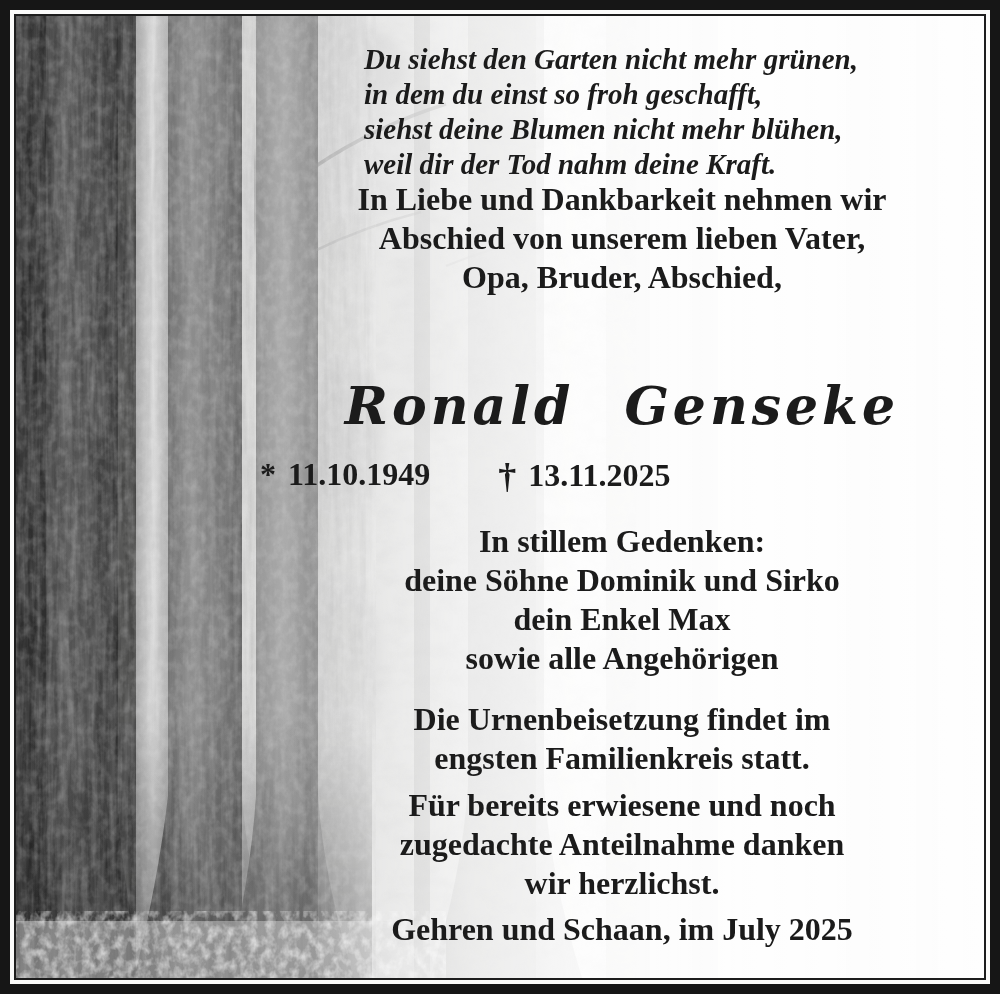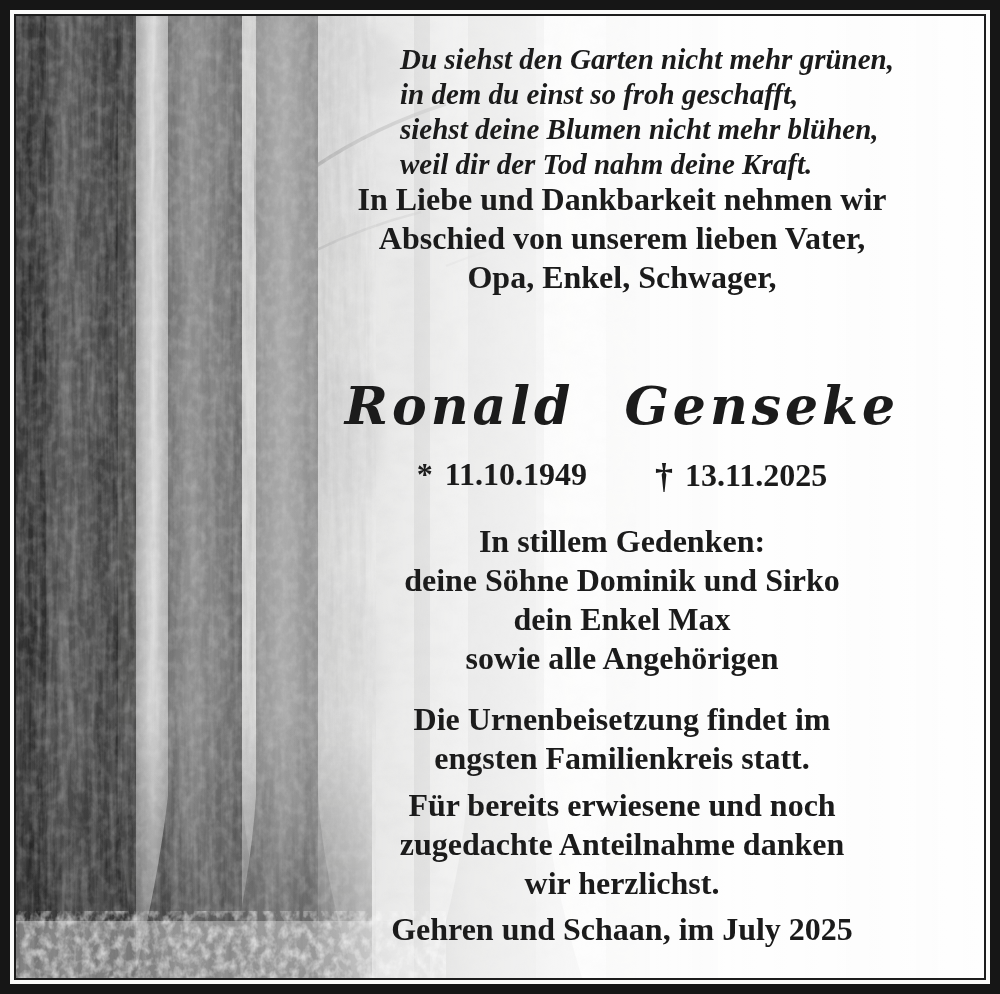--- a/index.html
+++ b/index.html
@@ -2,26 +2,26 @@
 <html><head>
 <meta charset="utf-8">
 <style>
   html,body{margin:0;padding:0;background:#ffffff;}
   body{width:1000px;height:994px;position:relative;font-family:"Liberation Serif",serif;}
   .frame-outer{position:absolute;inset:0;background:#161616;padding:10px;box-sizing:border-box;}
   .frame-white{width:100%;height:100%;background:#fbfbfa;padding:4px;box-sizing:border-box;}
   .frame-inner{width:100%;height:100%;border:2px solid #1d1d1d;box-sizing:border-box;position:relative;background:#f0f0ef;overflow:hidden;}
   .forest{position:absolute;inset:0;width:100%;height:100%;display:block;}
   .text-layer{position:absolute;inset:0;color:#1b1b1b;}
-  .poem{position:absolute;left:348px;top:26px;font-size:29px;line-height:35px;font-weight:bold;font-style:italic;white-space:nowrap;margin-left:36px;}
+  .poem{position:absolute;left:348px;top:26px;font-size:29px;line-height:35px;font-weight:bold;font-style:italic;white-space:nowrap;}
   .cblock{position:absolute;left:244px;right:0;text-align:center;font-weight:bold;white-space:nowrap;}
   .intro{top:164px;font-size:32px;line-height:39px;}
   .name-block{top:348px;}
   .deceased-name{font-family:"DejaVu Serif",serif;font-size:52px;line-height:84px;font-weight:bold;font-style:italic;letter-spacing:4px;word-spacing:28px;margin:0;}
-  .dates{top:438px;font-size:32px;line-height:40px;display:flex;justify-content:center;gap:68px;}
+  .dates{top:438px;font-size:32px;line-height:40px;display:flex;gap:68px;}
   .date-group{white-space:nowrap;}
   .date-symbol{display:inline-block;margin-right:12px;}
   .death .date-symbol{font-size:36px;position:relative;top:2px;}
   .remembrance{top:506px;font-size:32px;line-height:39px;}
   .funeral{top:684px;font-size:32px;line-height:39px;}
   .thanks{top:770px;font-size:32px;line-height:39px;}
   .closing{top:894px;font-size:32px;line-height:38px;}
 </style>
 </head>
 <body>
@@ -138,21 +138,21 @@
         <div class="poem">
           <div>Du siehst den Garten nicht mehr grünen,</div>
           <div>in dem du einst so froh geschafft,</div>
           <div>siehst deine Blumen nicht mehr blühen,</div>
           <div>weil dir der Tod nahm deine Kraft.</div>
         </div>
 
         <div class="cblock intro">
           <div>In Liebe und Dankbarkeit nehmen wir</div>
           <div>Abschied von unserem lieben Vater,</div>
-          <div>Opa, Enkel, Schwager,</div>
+          <div>Opa, Bruder, Abschied,</div>
         </div>
 
         <div class="cblock name-block">
           <h1 class="deceased-name">Ronald Genseke</h1>
         </div>
 
         <div class="cblock dates">
           <span class="date-group birth">
             <span class="date-symbol">*</span><span>11.10.1949</span>
           </span>

